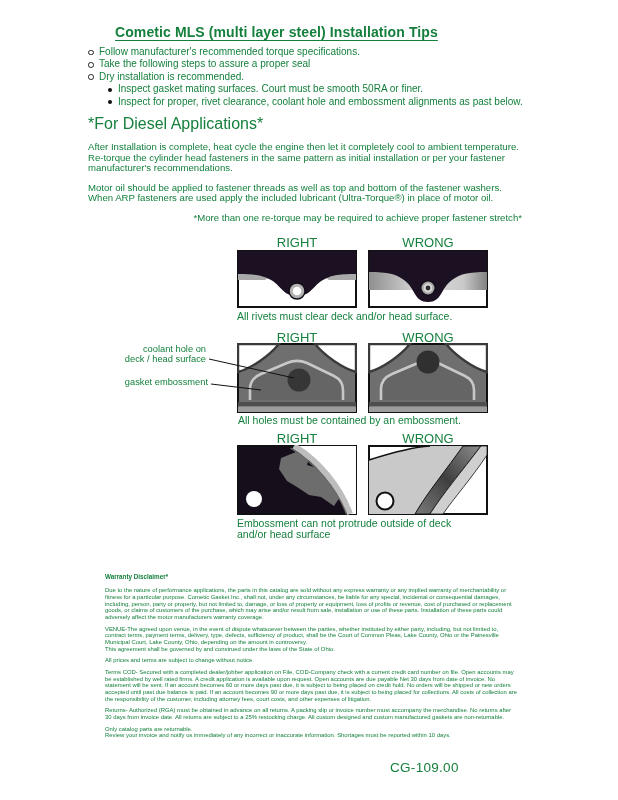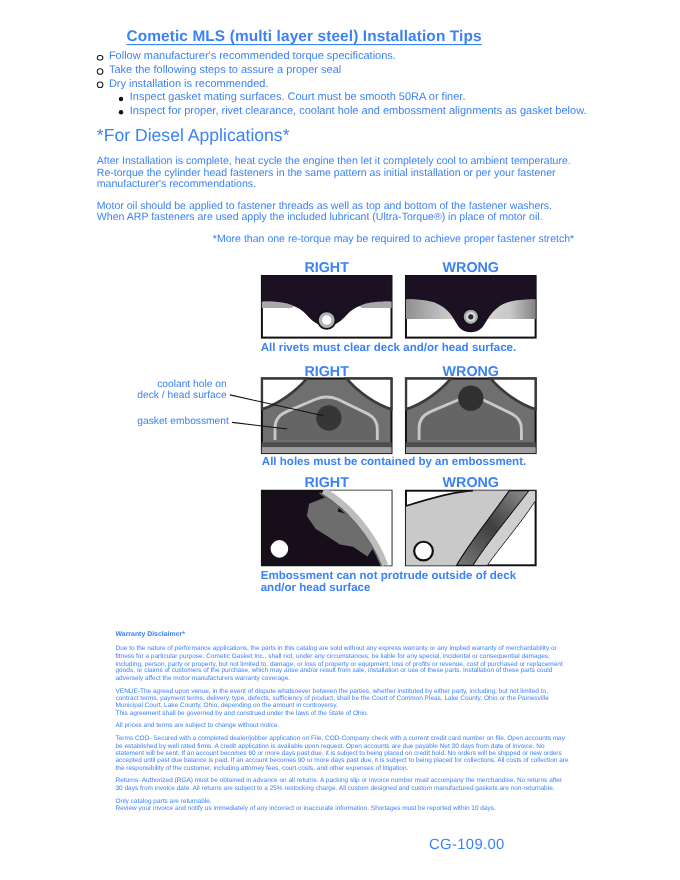--- a/index.html
+++ b/index.html
@@ -1,38 +1,38 @@
 <!DOCTYPE html>
 <html><head>
 <meta charset="utf-8">
 <style>
   html,body{margin:0;padding:0;background:#ffffff;}
   .page{position:relative;width:618px;height:800px;background:#ffffff;overflow:hidden;
-        font-family:"Liberation Sans", sans-serif;color:#3b82f6;}
+        font-family:"Liberation Sans", sans-serif;color:#15803d;}
 
   .title{position:absolute;left:115px;top:24px;margin:0;font-size:14px;font-weight:bold;
          text-decoration:underline;text-underline-offset:3px;letter-spacing:.1px;}
 
   .tips{list-style:none;margin:0;padding:0;position:absolute;left:88px;top:46px;width:462px;}
   .tips li{font-size:10px;line-height:12.4px;position:relative;padding-left:11px;}
   .tips li.lv1::before{content:"";position:absolute;left:0;top:3.6px;width:3.6px;height:3.6px;
                        border:1px solid #222;border-radius:50%;}
   .tips li.lv2{margin-left:19px;}
   .tips li.lv2::before{content:"";position:absolute;left:1px;top:4.4px;width:4px;height:4px;
                        background:#111;border-radius:50%;}
 
   .diesel{position:absolute;left:88px;top:115px;width:434px;}
   .diesel h2{margin:0 0 9px 0;font-size:16px;font-weight:normal;}
   .diesel p{margin:0 0 9px 0;font-size:9.6px;line-height:10.5px;}
   .diesel p.note{margin-top:4px;text-align:right;}
 
-  .lbl{position:absolute;width:120px;text-align:center;font-size:13px;font-weight:bold;}
+  .lbl{position:absolute;width:120px;text-align:center;font-size:13px;font-weight:normal;}
   .dbox{position:absolute;width:120px;height:58px;}
   .dbox2{position:absolute;width:120px;height:70px;}
-  .cap{position:absolute;font-size:10.5px;font-weight:bold;line-height:11px;}
+  .cap{position:absolute;font-size:10.5px;font-weight:normal;line-height:11px;}
   .preline{white-space:pre-line;}
   .sidelabel{position:absolute;width:102px;text-align:right;font-size:9.3px;line-height:9.6px;}
   .leader{position:absolute;left:205px;top:350px;}
 
   .fine{position:absolute;left:105px;top:573px;width:412px;}
   .fine h3{margin:0 0 7px 0;font-size:6.3px;font-weight:bold;}
   .fine p{margin:0 0 4.6px 0;font-size:5.9px;line-height:6.8px;white-space:pre-line;}
 
   .code{position:absolute;left:390px;top:760px;font-size:13.5px;letter-spacing:.3px;}
   svg{display:block;}
@@ -42,21 +42,21 @@
 
 <div class="page">
 
   <h1 class="title">Cometic MLS (multi layer steel) Installation Tips</h1>
 
   <ul class="tips">
     <li class="lv1">Follow manufacturer's recommended torque specifications.</li>
     <li class="lv1">Take the following steps to assure a proper seal</li>
     <li class="lv1">Dry installation is recommended.</li>
     <li class="lv2">Inspect gasket mating surfaces.  Court must be smooth 50RA or finer.</li>
-    <li class="lv2">Inspect for proper, rivet clearance, coolant hole and embossment alignments as gasket below.</li>
+    <li class="lv2">Inspect for proper, rivet clearance, coolant hole and embossment alignments as past below.</li>
   </ul>
 
   <div class="diesel">
     <h2>*For Diesel Applications*</h2>
     <p>After Installation is complete, heat cycle the engine then let it completely cool to ambient temperature. Re-torque the cylinder head fasteners in the same pattern as initial installation or per your fastener manufacturer's recommendations.</p>
     <p>Motor oil should be applied to fastener threads as well as top and bottom of the fastener washers. When ARP fasteners are used apply the included lubricant (Ultra-Torque®) in place of motor oil.</p>
     <p class="note">*More than one re-torque may be required to achieve proper fastener stretch*</p>
   </div>
 
   <div class="lbl" style="left:237px;top:235px;">RIGHT</div>

